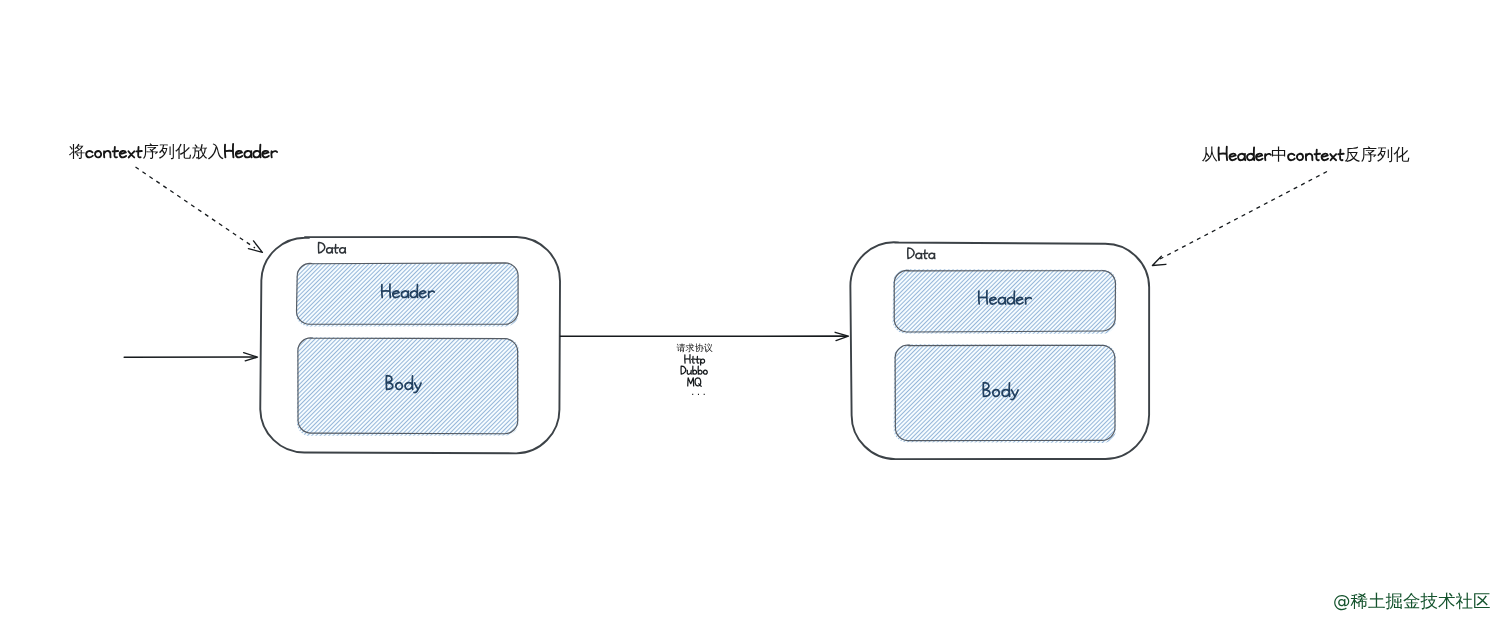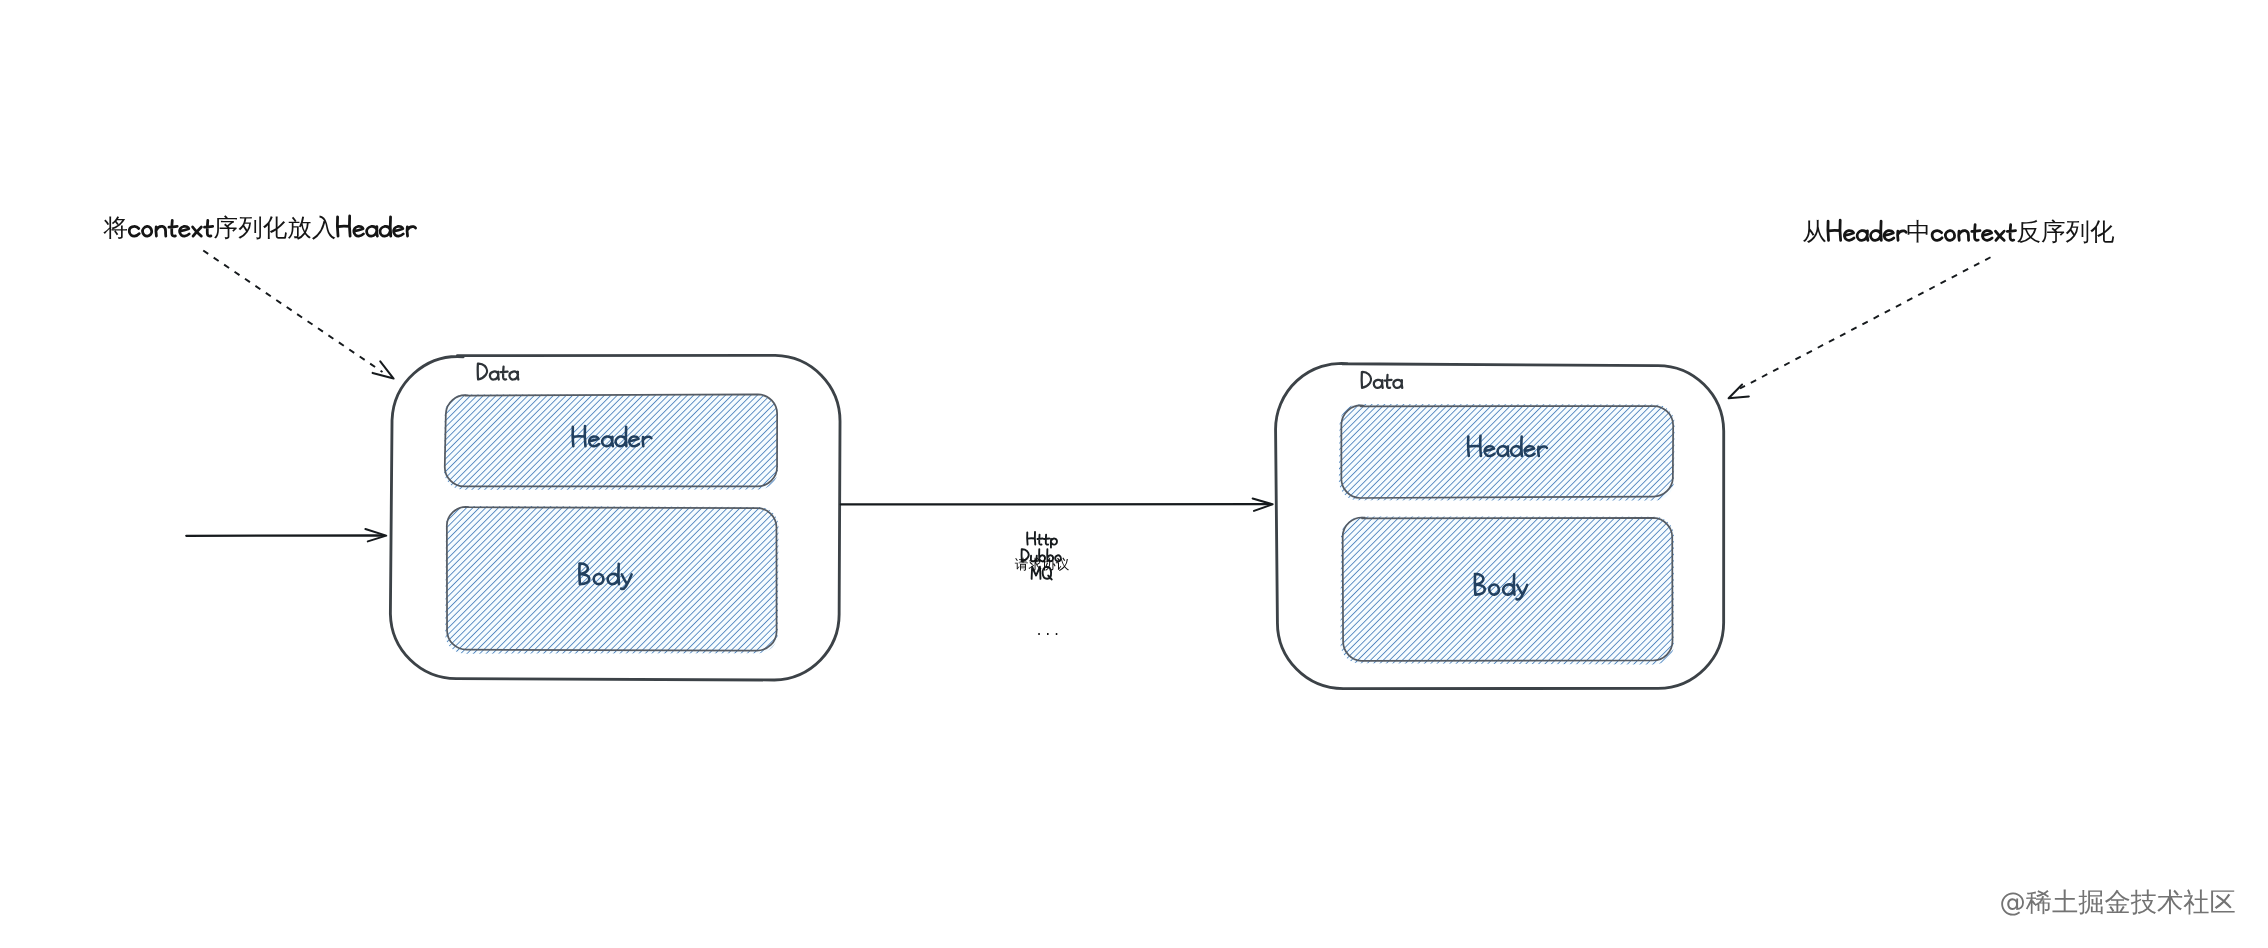--- a/index.html
+++ b/index.html
@@ -4,23 +4,23 @@
 <title>diagram</title>
 <style>
   html,body{margin:0;padding:0;background:#ffffff;}
   body{width:1512px;height:632px;overflow:hidden;
        font-family:"DejaVu Sans",sans-serif;}
   #stage{position:relative;width:1512px;height:632px;background:#fff;overflow:hidden;}
   svg#diagram{position:absolute;left:0;top:0;width:1512px;height:632px;display:block;
        transform:translateZ(0);}
   .cjk-small{position:absolute;font-family:Liberation Mono, monospace;
         font-size:9.1px;color:#0d0d0d;white-space:nowrap;
-        transform:translateZ(0);margin-top:28px;}
+        transform:translateZ(0);}
   .watermark{position:absolute;font-family:"DejaVu Sans",sans-serif;
-        font-size:17.5px;color:#737373;white-space:nowrap;
+        font-size:17.5px;color:#14532d;white-space:nowrap;
         transform:translateZ(0);}
 </style>
 </head>
 <body>
 
 <div id="stage">
 
   <svg id="diagram" viewBox="0 0 1512 632">
     <defs>
       <pattern id="hatch" width="3.0" height="3.0" patternUnits="userSpaceOnUse" patternTransform="rotate(45)">

